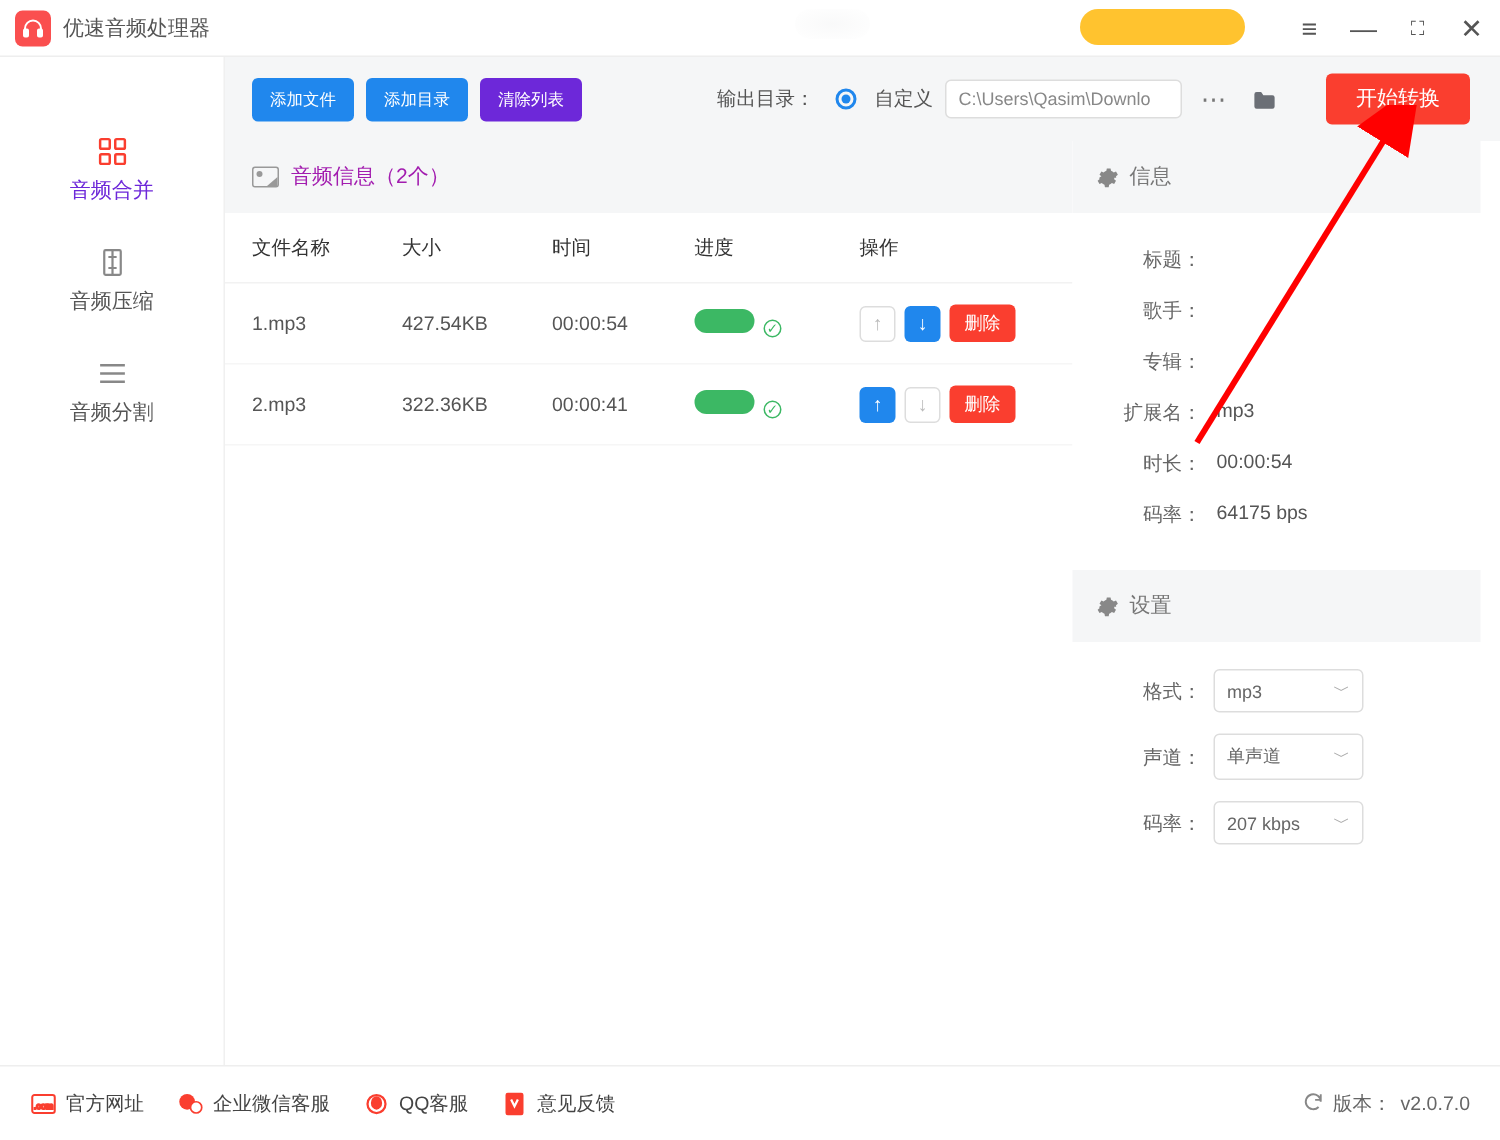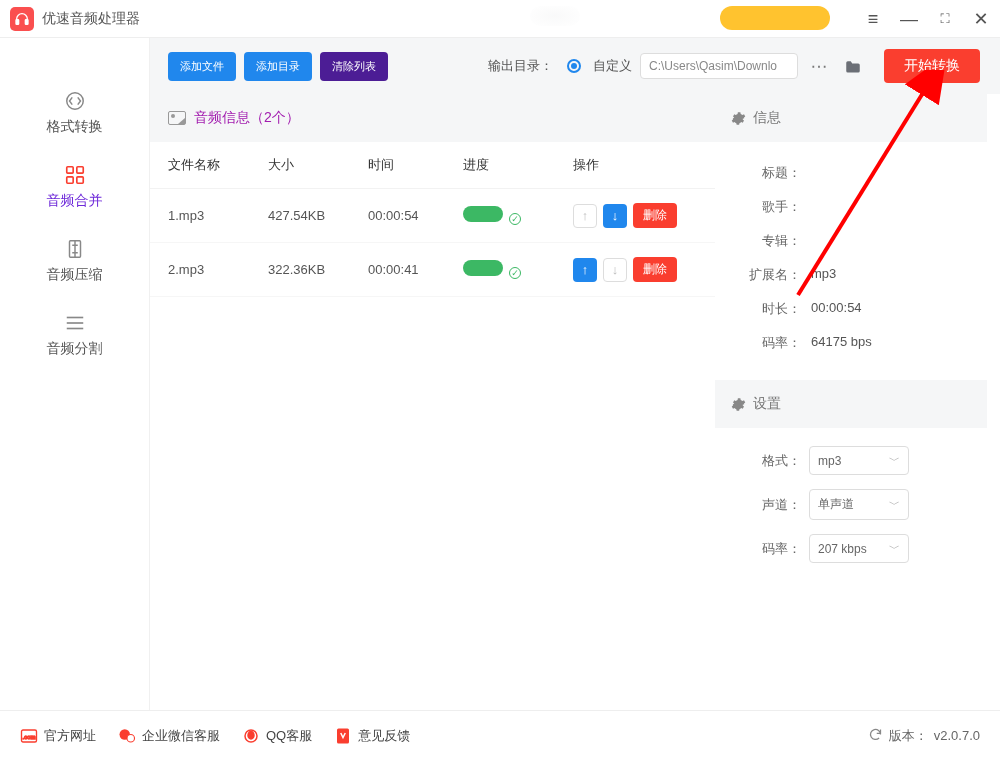--- a/index.html
+++ b/index.html
@@ -12,29 +12,29 @@
 .title { color: #555; font-size: 14px; }
 .blur-blob { position: absolute; left: 530px; top: 6px; width: 50px; height: 20px; border-radius: 10px; background: radial-gradient(#e8e9ea44,#fff); }
 .yellow-blob { position: absolute; left: 720px; top: 6px; width: 110px; height: 24px; border-radius: 14px; background: #ffb80a; opacity: .85; }
 .win-ctrls { position: absolute; right: 10px; top: 0; height: 38px; display: flex; align-items: center; gap: 18px; color: #666; }
 .win-btn { width: 18px; height: 18px; display: flex; align-items: center; justify-content: center; cursor: pointer; font-size: 18px; color:#555;}
 
 
 .toolbar { height: 56px; background: #f5f6f7; margin-left: 150px; display: flex; align-items: center; padding: 0 20px 0 18px; gap: 8px; }
 .btn { border: none; border-radius: 4px; padding: 7px 12px; font-size: 11px; color: #fff; cursor: pointer; }
 .btn-blue { background: #2087ed; }
-.btn-orange { background: #4c1d95; }
+.btn-orange { background: #6d28d9; }
 .btn-red { background: #fa3e2f; }
 .toolbar .spacer { flex: 1; }
 .out-label { color: #555; font-size: 13px; }
 .radio { width: 14px; height: 14px; border-radius: 50%; border: 2px solid #2087ed; display: inline-flex; align-items: center; justify-content: center; margin: 0 4px 0 6px; }
 .radio::after { content: ""; width: 6px; height: 6px; border-radius: 50%; background: #2087ed; }
 .path-box { background: #fff; border: 1px solid #ddd; border-radius: 4px; padding: 5px 8px; font-size: 12px; color: #888; width: 158px; white-space: nowrap; overflow: hidden; }
 .icon-sq { width: 26px; height: 26px; display: flex; align-items: center; justify-content: center; color: #777; cursor: pointer; font-size: 17px; }
-.start-btn { margin-left: 10px; padding: 8px 20px; font-size: 14px; }
+.start-btn { margin-left: 20px; padding: 8px 20px; font-size: 14px; }
 
 
 .sidebar { position: absolute; left: 0; top: 38px; width: 150px; height: 672px; background: #fff; border-right: 1px solid #f0f0f0; padding-top: 38px; }
 .side-item { display: flex; flex-direction: column; align-items: center; gap: 6px; padding: 14px 0; color: #555; font-size: 14px; cursor: pointer; }
 .side-item.active { color: #6d28d9; }
 .side-icon { width: 22px; height: 22px; display: flex; align-items: center; justify-content: center; }
 
 
 .main { position: absolute; left: 150px; top: 94px; width: 565px; height: 616px; background: #fff; display: flex; flex-direction: column; }
 .list-header { height: 48px; background: #f5f6f7; display: flex; align-items: center; padding: 0 18px; color: #a21caf; font-size: 14px; gap: 8px; }
@@ -97,29 +97,20 @@
   <div class="yellow-blob"></div>
   <div class="win-ctrls">
     <div class="win-btn">≡</div>
     <div class="win-btn">—</div>
     <div class="win-btn" style="font-size:13px">⛶</div>
     <div class="win-btn">✕</div>
   </div>
 </div>
 
 <div class="sidebar">
-  <div class="side-item">
-    <div class="side-icon">
-      <svg width="22" height="22" viewBox="0 0 24 24" fill="none" stroke="#888" stroke-width="1.6">
-          <circle cx="12" cy="12" r="9"></circle>
-          <path d="M9 8l-3 4 3 4M15 8l3 4-3 4" stroke="#888"></path>
-        </svg>
-    </div>
-    <span>格式转换</span>
-  </div>
   <div class="side-item active">
     <div class="side-icon">
       <svg width="22" height="22" viewBox="0 0 24 24" fill="none" stroke="#fa3e2f" stroke-width="1.8">
           <rect x="3" y="3" width="7" height="7" rx="1"></rect>
           <rect x="14" y="3" width="7" height="7" rx="1"></rect>
           <rect x="3" y="14" width="7" height="7" rx="1"></rect>
           <rect x="14" y="14" width="7" height="7" rx="1"></rect>
         </svg>
     </div>
     <span>音频合并</span>

